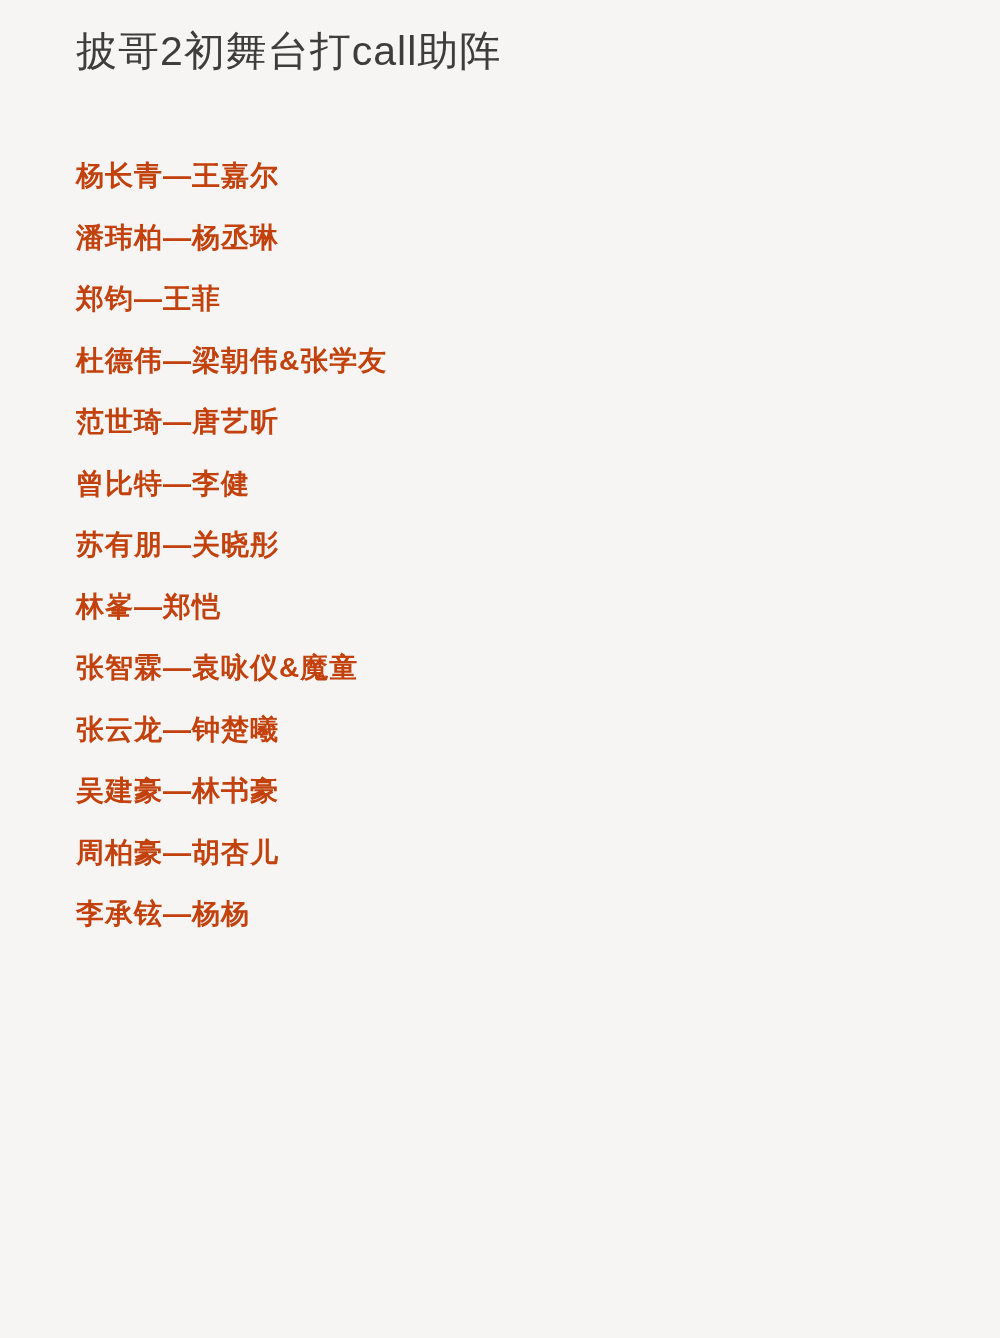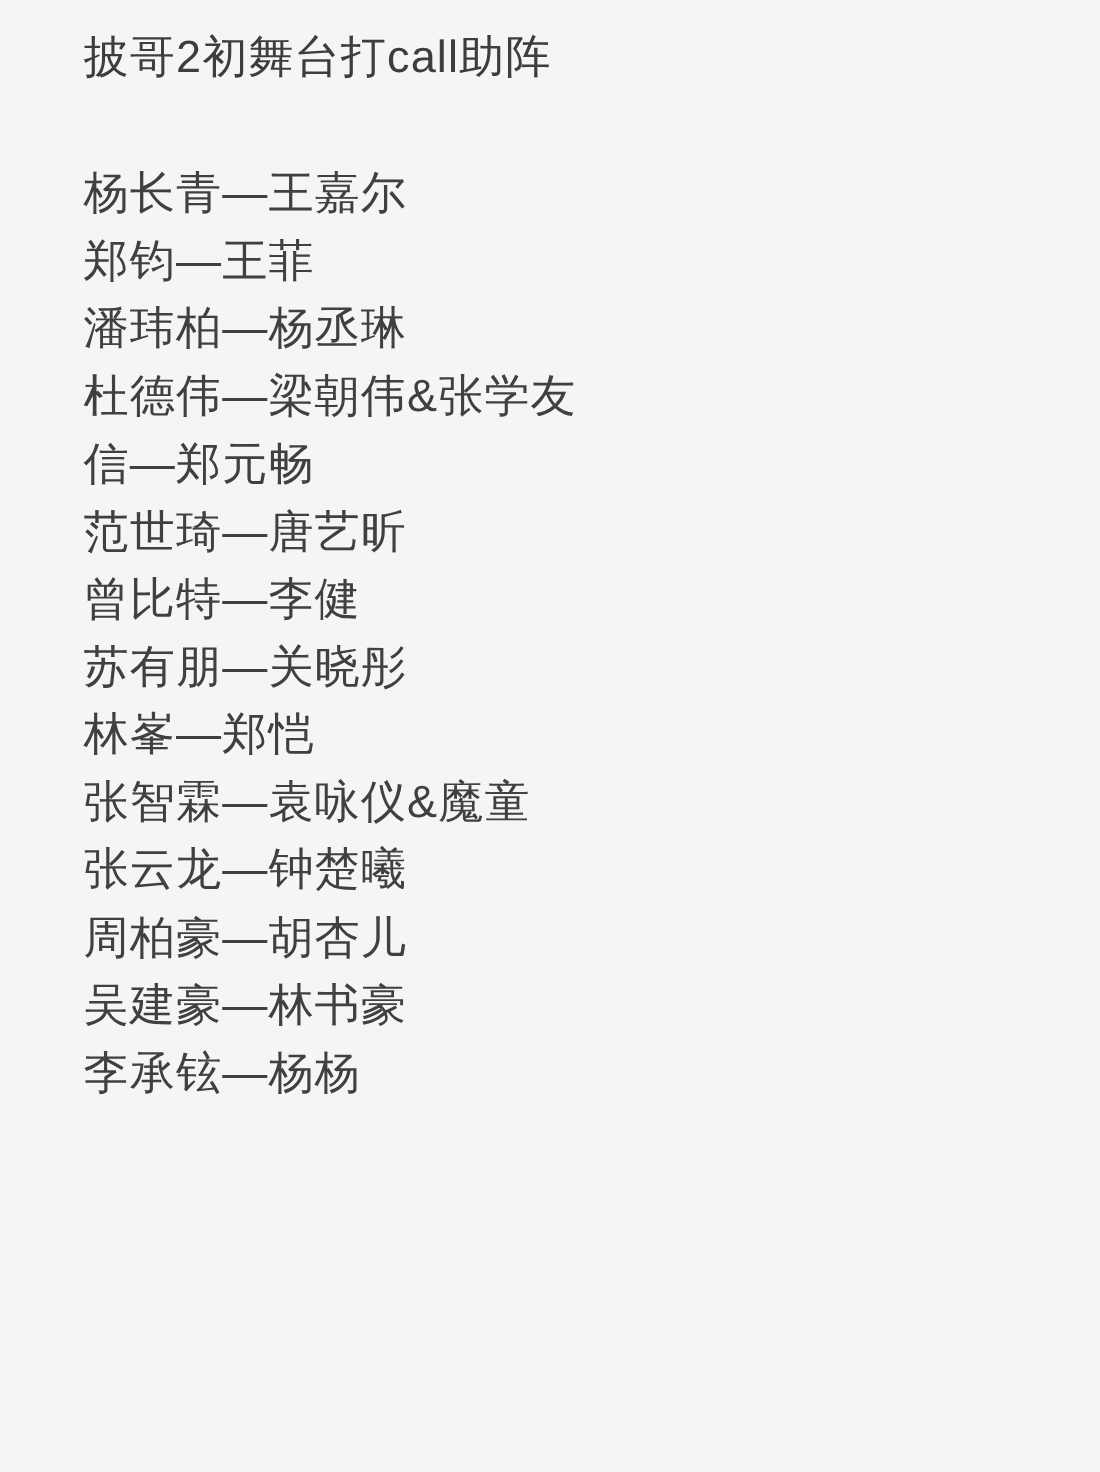--- a/index.html
+++ b/index.html
@@ -27,43 +27,42 @@
     line-height: 58px;
     color: #3d3d3d;
     letter-spacing: 1px;
     white-space: nowrap;
   }
   .pair-list {
     margin-top: 65px;
   }
   .pair-line {
     margin: 0;
-    font-size: 41px;
-    font-weight: 400;
+    font-size: 28px;
+    font-weight: 700;
     line-height: 61.5px;
     height: 61.5px;
-    color: #404040;
+    color: #c2410c;
     letter-spacing: 1px;
     white-space: nowrap;
   }
 </style>
 </head>
 <body>
 
 <div class="page">
   <h1 class="doc-title">披哥2初舞台打call助阵</h1>
   <div class="pair-list">
     <p class="pair-line">杨长青—王嘉尔</p>
+    <p class="pair-line">潘玮柏—杨丞琳</p>
     <p class="pair-line">郑钧—王菲</p>
-    <p class="pair-line">潘玮柏—杨丞琳</p>
     <p class="pair-line">杜德伟—梁朝伟&amp;张学友</p>
-    <p class="pair-line">信—郑元畅</p>
     <p class="pair-line">范世琦—唐艺昕</p>
     <p class="pair-line">曾比特—李健</p>
     <p class="pair-line">苏有朋—关晓彤</p>
     <p class="pair-line">林峯—郑恺</p>
     <p class="pair-line">张智霖—袁咏仪&amp;魔童</p>
     <p class="pair-line">张云龙—钟楚曦</p>
+    <p class="pair-line">吴建豪—林书豪</p>
     <p class="pair-line">周柏豪—胡杏儿</p>
-    <p class="pair-line">吴建豪—林书豪</p>
     <p class="pair-line">李承铉—杨杨</p>
   </div>
 </div>
 
 </body></html>

